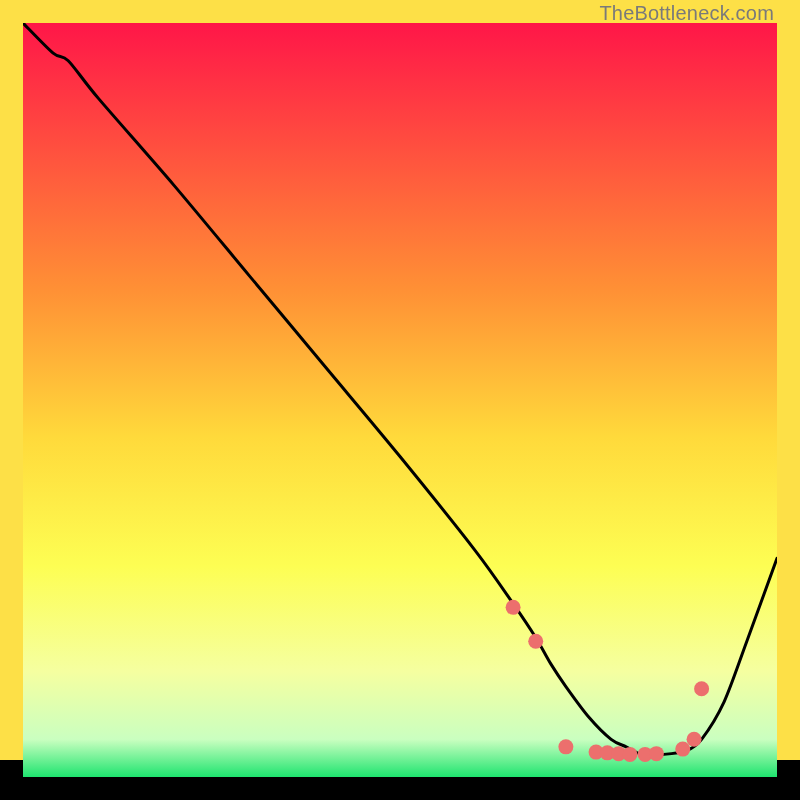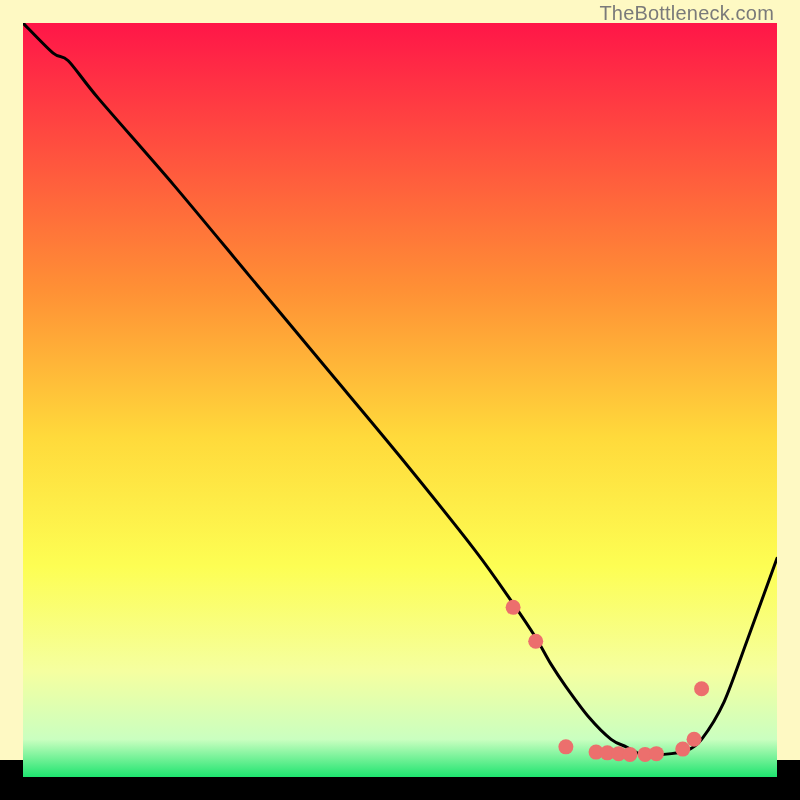--- a/index.html
+++ b/index.html
@@ -8,21 +8,21 @@
     width: 800px;
     height: 800px;
     background: #000;
     overflow: hidden;
     font-family: Arial, Helvetica, sans-serif;
   }
   .stage {
     position: relative;
     width: 800px;
     height: 760px;
-    background: #fef9c3;
+    background: #fde047;
   }
   .plot {
     position: absolute;
     left: 23px;
     top: 23px;
     width: 754px;
     height: 754px;
     overflow: hidden;
   }
   .attribution {

